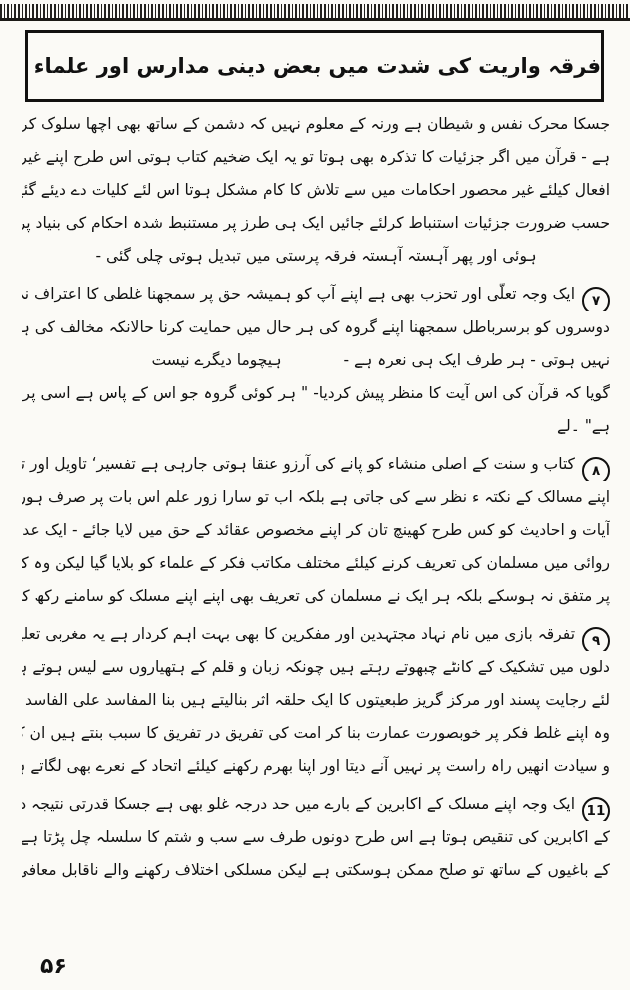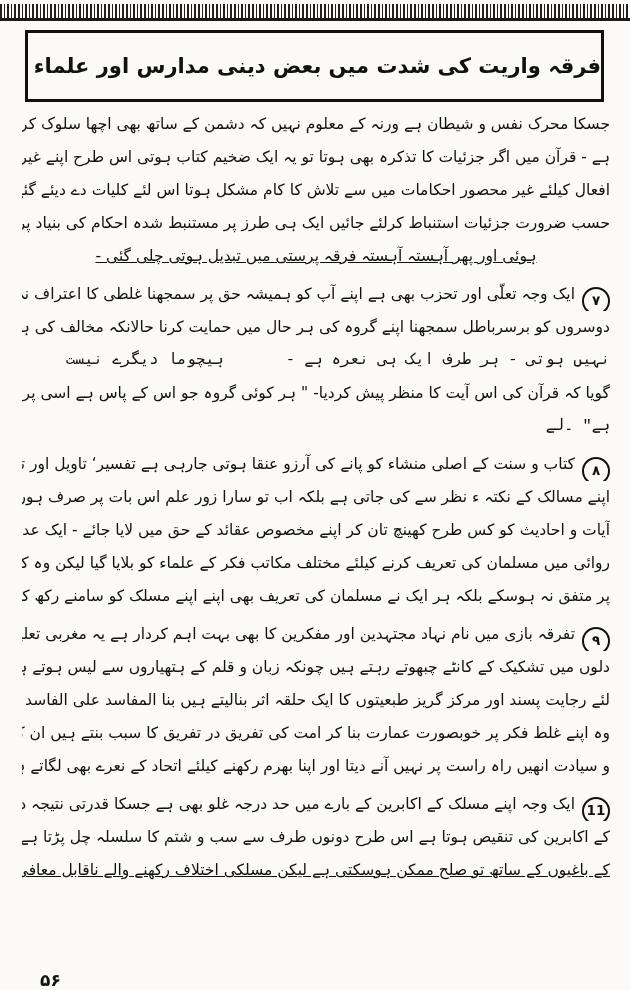--- a/index.html
+++ b/index.html
@@ -41,34 +41,34 @@
   }
   .para{margin-bottom:5px;}
   .line{
     line-height:33px;
     height:33px;
     white-space:nowrap;
     overflow:hidden;
     text-align:justify;
     text-align-last:justify;
   }
-  .line.center{text-align:left;text-align-last:center;text-decoration:underline;}
-  .line.start{text-align:right;text-align-last:right;font-family:Liberation Mono, monospace;}
+  .line.center{text-align:left;text-align-last:center;}
+  .line.start{text-align:right;text-align-last:right;}
   .num-badge{
     display:inline-flex;align-items:center;justify-content:center;
     width:24px;height:24px;
     border:2.2px solid #121110;border-radius:50%;
     font-size:13.5px;font-weight:bold;
     margin-left:7px;
     vertical-align:-6px;
     line-height:1;
   }
   .page-number{
-    position:absolute;bottom:0;left:40px;
-    font-size:17px;font-weight:bold;
+    position:absolute;bottom:12px;left:40px;
+    font-size:22px;font-weight:bold;
   }
 </style>
 </head>
 <body>
 
 <div class="page">
 
   <div class="edge-band"></div>
 
   <div class="title-box">

